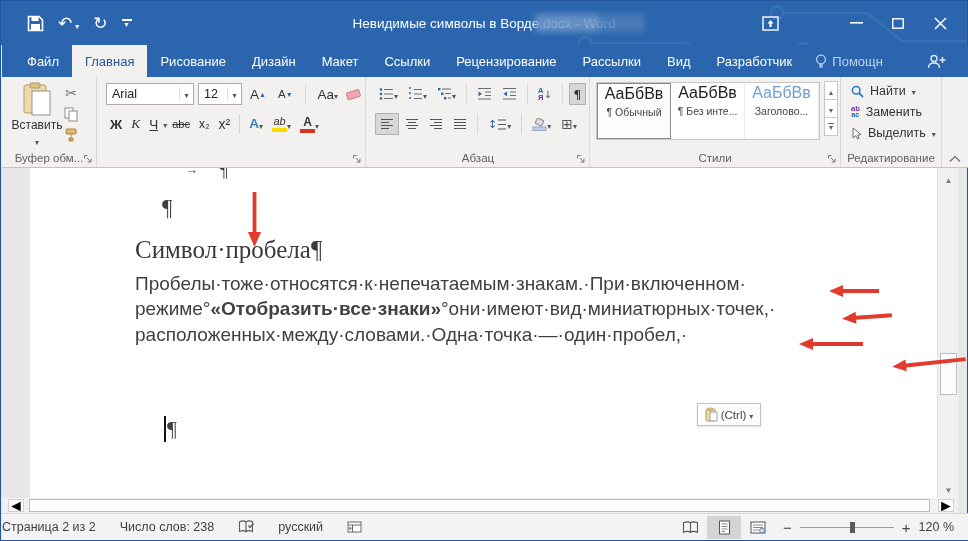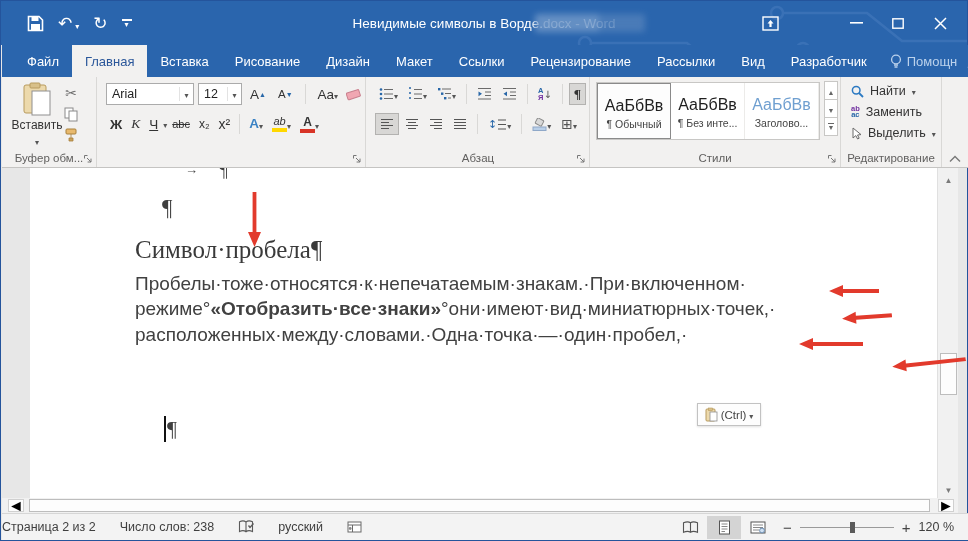--- a/index.html
+++ b/index.html
@@ -45,21 +45,21 @@
 .combo .cc::before{content:"▾";font-size:8px;color:#555}
 .toggled{background:#d8d7d5;border:1px solid #b3b2b0}
 .stackbar{display:flex;flex-direction:column;align-items:center;line-height:1}
 .stackbar .bar{width:15px;height:4px;margin-top:1px}
 .bigpaste{position:absolute;left:12px;top:5px;width:46px;height:72px;display:flex;flex-direction:column;align-items:center;gap:2px;font-size:12px;color:#333}
 .clipcol{position:absolute;left:62px;top:8px;display:flex;flex-direction:column;gap:6px;align-items:center}
 .glyph{font-family:"DejaVu Sans",sans-serif}
 
 
 .gallery{position:absolute;left:6px;top:5px;width:224px;height:58px;background:#fff;border:1px solid #c8c7c5;display:flex}
-.stylecard{width:84px;height:100%;padding-top:14px;display:flex;flex-direction:column;align-items:center;gap:4px;border-right:1px solid #ecebe9}
+.stylecard{width:84px;height:100%;padding-top:2px;display:flex;flex-direction:column;align-items:center;gap:4px;border-right:1px solid #ecebe9}
 .stylecard.sel{border:1px solid #8a8a8a;background:#fdfdfd}
 .sc-preview{font-size:16px;color:#1f1f1f;line-height:1}
 .sc-name{font-size:10.5px;color:#444;white-space:nowrap}
 .scrollcol{position:absolute;left:234px;top:5px;display:flex;flex-direction:column}
 .scbtn{width:14px;height:19px;background:#fff;border:1px solid #c8c7c5;display:flex;align-items:center;justify-content:center;margin-top:-1px}
 .scbtn span::before{font-size:7px;color:#666}
 .sc-up::before{content:"▲"}
 .sc-dn::before{content:"▼"}
 .sc-more{border-top:1px solid #666;line-height:4px}
 .sc-more::before{content:"▼"}
@@ -157,21 +157,20 @@
           <svg width="13" height="13" viewBox="0 0 13 13">
             <path d="M1 1 L12 12 M12 1 L1 12" stroke="#fff" stroke-width="1.5"></path>
           </svg>
         </span>
     </div>
   </div>
 
   <div class="tabrow">
     <span class="tab" style="margin-left:12px">Файл</span>
     <span class="tab active">Главная</span>
-    <span class="tab">Вставка</span>
     <span class="tab">Рисование</span>
     <span class="tab">Дизайн</span>
     <span class="tab">Макет</span>
     <span class="tab">Ссылки</span>
     <span class="tab">Рецензирование</span>
     <span class="tab">Рассылки</span>
     <span class="tab">Вид</span>
     <span class="tab">Разработчик</span>
     <span class="tellme">
       <svg width="12" height="15" viewBox="0 0 12 15">

